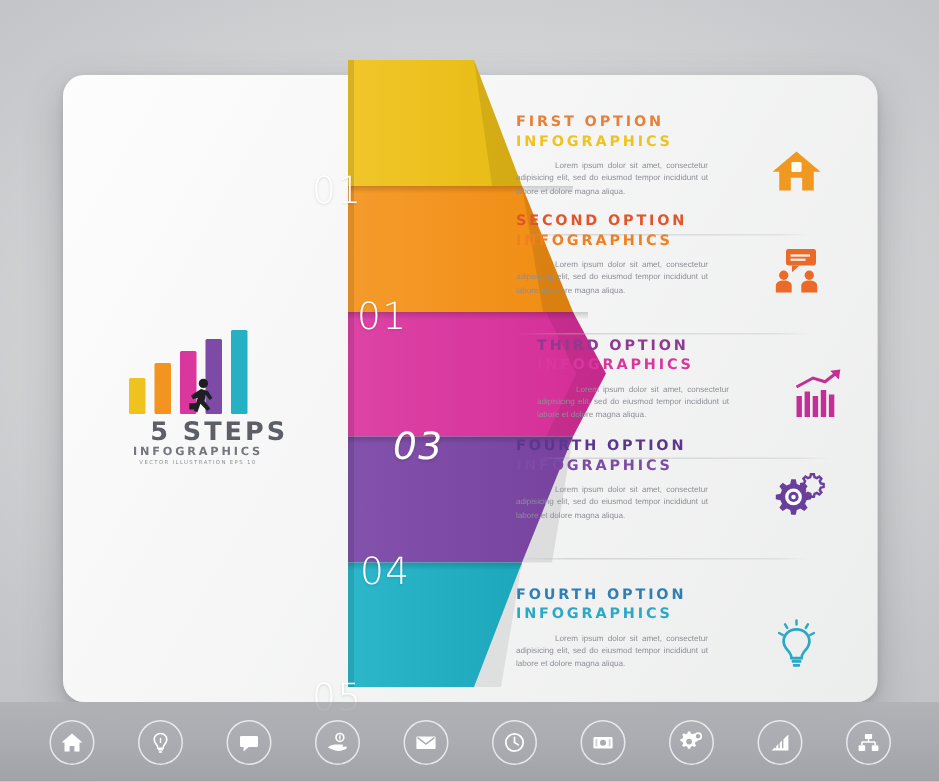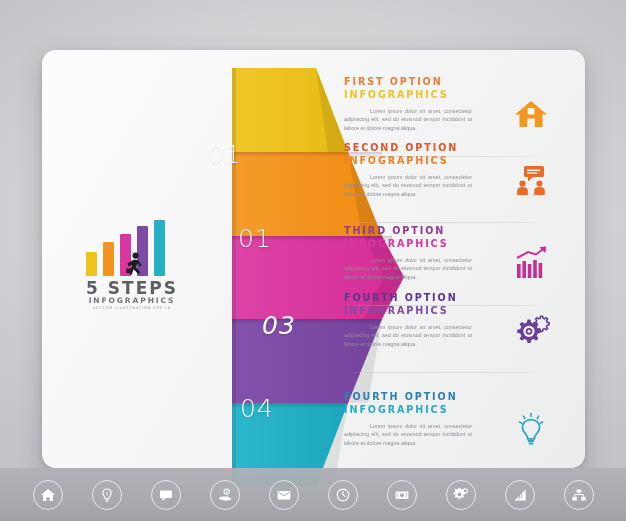--- a/index.html
+++ b/index.html
@@ -66,21 +66,21 @@
     left: 40px;
     bottom: -2px;
     width: 22px;
     height: 26px;
   }
 
   .logo-title {
     position: absolute;
     left: 0; top: 58px;
     width: 120px;
-    text-align: center;
+    text-align: right;
     font-size: 17px;
     font-weight: bold;
     letter-spacing: 2.0px;
     color: #5c5f66;
     font-family: "DejaVu Sans", sans-serif;
   }
   .logo-sub {
     position: absolute;
     left: 0; top: 76px;
     width: 120px;
@@ -99,21 +99,21 @@
     font-size: 3.6px;
     letter-spacing: 0.9px;
     color: #8e9197;
     font-family: "DejaVu Sans", sans-serif;
   }
 
   
   .arrow {
     position: absolute;
     left: 196px;
-    top: 68px;
+    top: 40px;
     width: 172px;
     height: 428px;
     padding-left: 36px;
   }
   .arrow svg { display: block; }
 
   .band-num {
     position: absolute;
     font-size: 25px;
     font-weight: 300;
@@ -137,21 +137,21 @@
     height: 408px;
   }
   .item {
     position: absolute;
     left: 0;
     width: 228px;
     height: 78px;
   }
   .it0 { top: 17px;   }
   .it1 { top: 83px;  }
-  .it2 { top: 166px; }
+  .it2 { top: 166px; margin-left: 14px; }
   .it3 { top: 233px; }
   .it4 { top: 332px; }
 
   .item .head {
     font-size: 9.6px;
     font-weight: bold;
     letter-spacing: 1.9px;
     font-family: "DejaVu Sans", sans-serif;
     line-height: 13px;
   }

